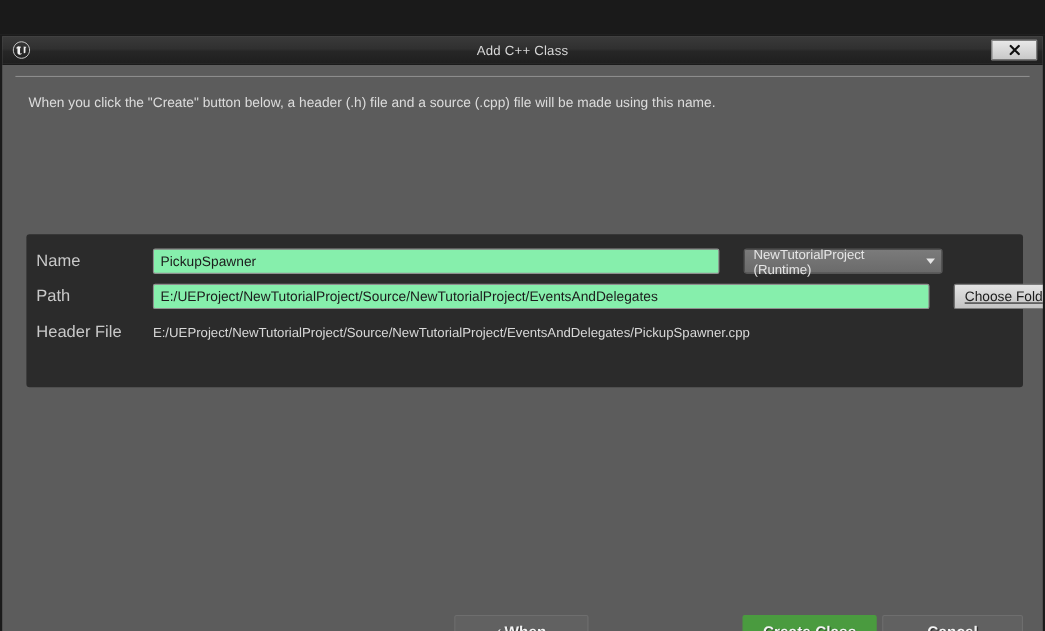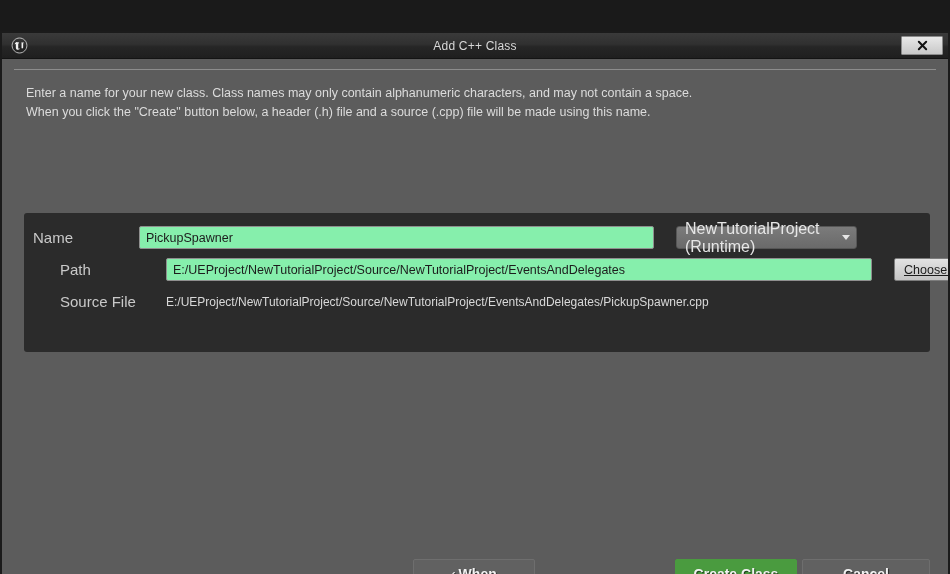--- a/index.html
+++ b/index.html
@@ -107,21 +107,21 @@
     padding: 9px 0 0 0;
   }
 
   .row {
     display: flex;
     align-items: center;
     height: 31px;
     padding: 0 8px 0 0;
     gap: 16px;
   }
-  .row + .row { margin-top: 1px; padding-left: 27px; }
+  .row + .row { margin-top: 1px; }
 
   .row-label {
     width: 99px;
     flex: 0 0 auto;
     text-align: left;
     padding-left: 9px;
     font-size: 15px;
     color: #c9c9c9;
     font-family: "Liberation Sans Narrow", "Liberation Sans", sans-serif;
   }
@@ -148,21 +148,21 @@
     height: 23px;
     width: 181px;
     flex: 0 0 auto;
     background: linear-gradient(to bottom, #7b7b7b, #6a6a6a);
     border: 1px solid #565656;
     border-radius: 3px;
     display: flex;
     align-items: center;
     justify-content: space-between;
     padding: 0 6px 0 8px;
-    font-size: 16px;
+    font-size: 12px;
     color: #e6e6e6;
     cursor: pointer;
   }
   .caret {
     width: 0; height: 0;
     border-left: 4px solid transparent;
     border-right: 4px solid transparent;
     border-top: 5px solid #e6e6e6;
     margin-left: 4px;
   }
@@ -290,21 +290,20 @@
     <div class="close-btn">
       <svg width="11" height="11" viewBox="0 0 12 12">
         <path d="M2 2 L10 10 M10 2 L2 10" stroke="#111" stroke-width="2.2" stroke-linecap="round"></path>
       </svg>
     </div>
   </div>
 
   <div class="hr"></div>
 
   <div class="desc">
-    <div>Enter a name for your new class. Class names may only contain alphanumeric characters, and may not contain a space.</div>
     <div>When you click the "Create" button below, a header (.h) file and a source (.cpp) file will be made using this name.</div>
   </div>
 
   <div class="panel">
 
     <div class="row">
       <div class="row-label">Name</div>
       <div class="textbox name-box" placeholder="">PickupSpawner</div>
       <div class="dropdown">
         <span>NewTutorialProject (Runtime)</span>
@@ -313,21 +312,21 @@
     </div>
 
     <div class="row">
       <div class="row-label">Path</div>
       <div class="textbox path-box" placeholder="">E:/UEProject/NewTutorialProject/Source/NewTutorialProject/EventsAndDelegates</div>
       <div class="choose-folder">Choose Folder</div>
     </div>
 
 
     <div class="row">
-      <div class="row-label">Source File</div>
+      <div class="row-label">Header File</div>
       <div class="static-path">E:/UEProject/NewTutorialProject/Source/NewTutorialProject/EventsAndDelegates/PickupSpawner.cpp</div>
     </div>
 
   </div>
 
   <div class="footer">
     <div class="btn btn-back">
       <span class="chev">‹</span>
       <span>When</span>
     </div>

